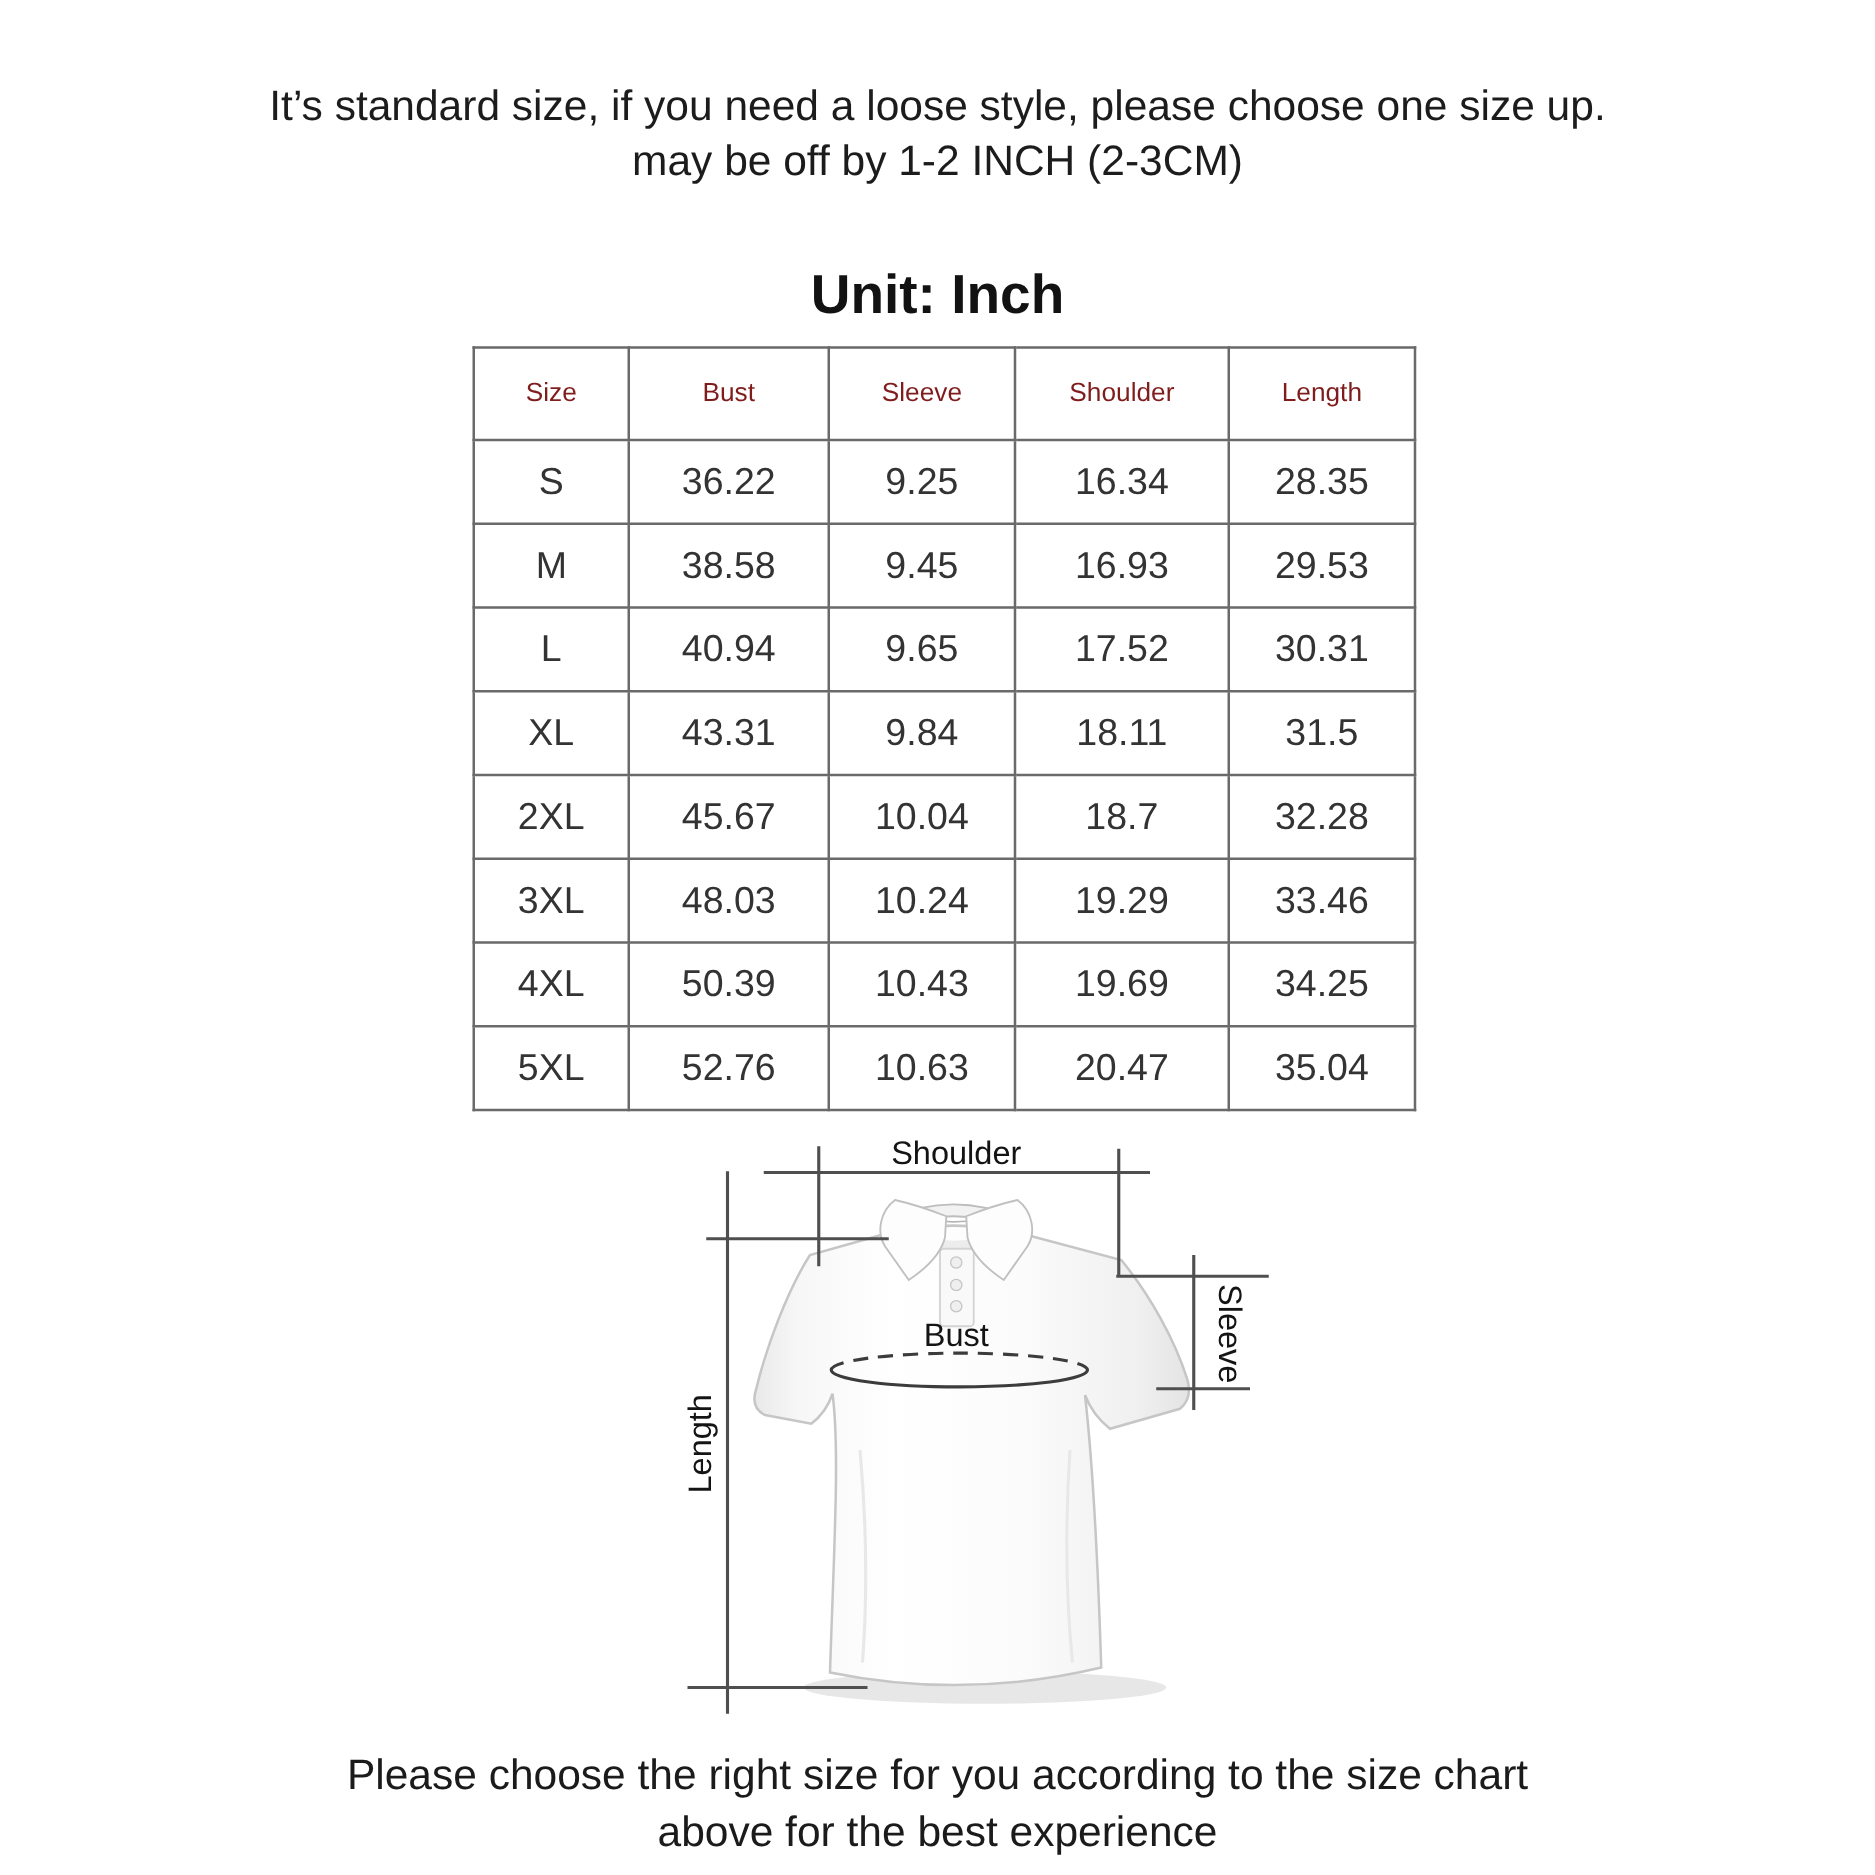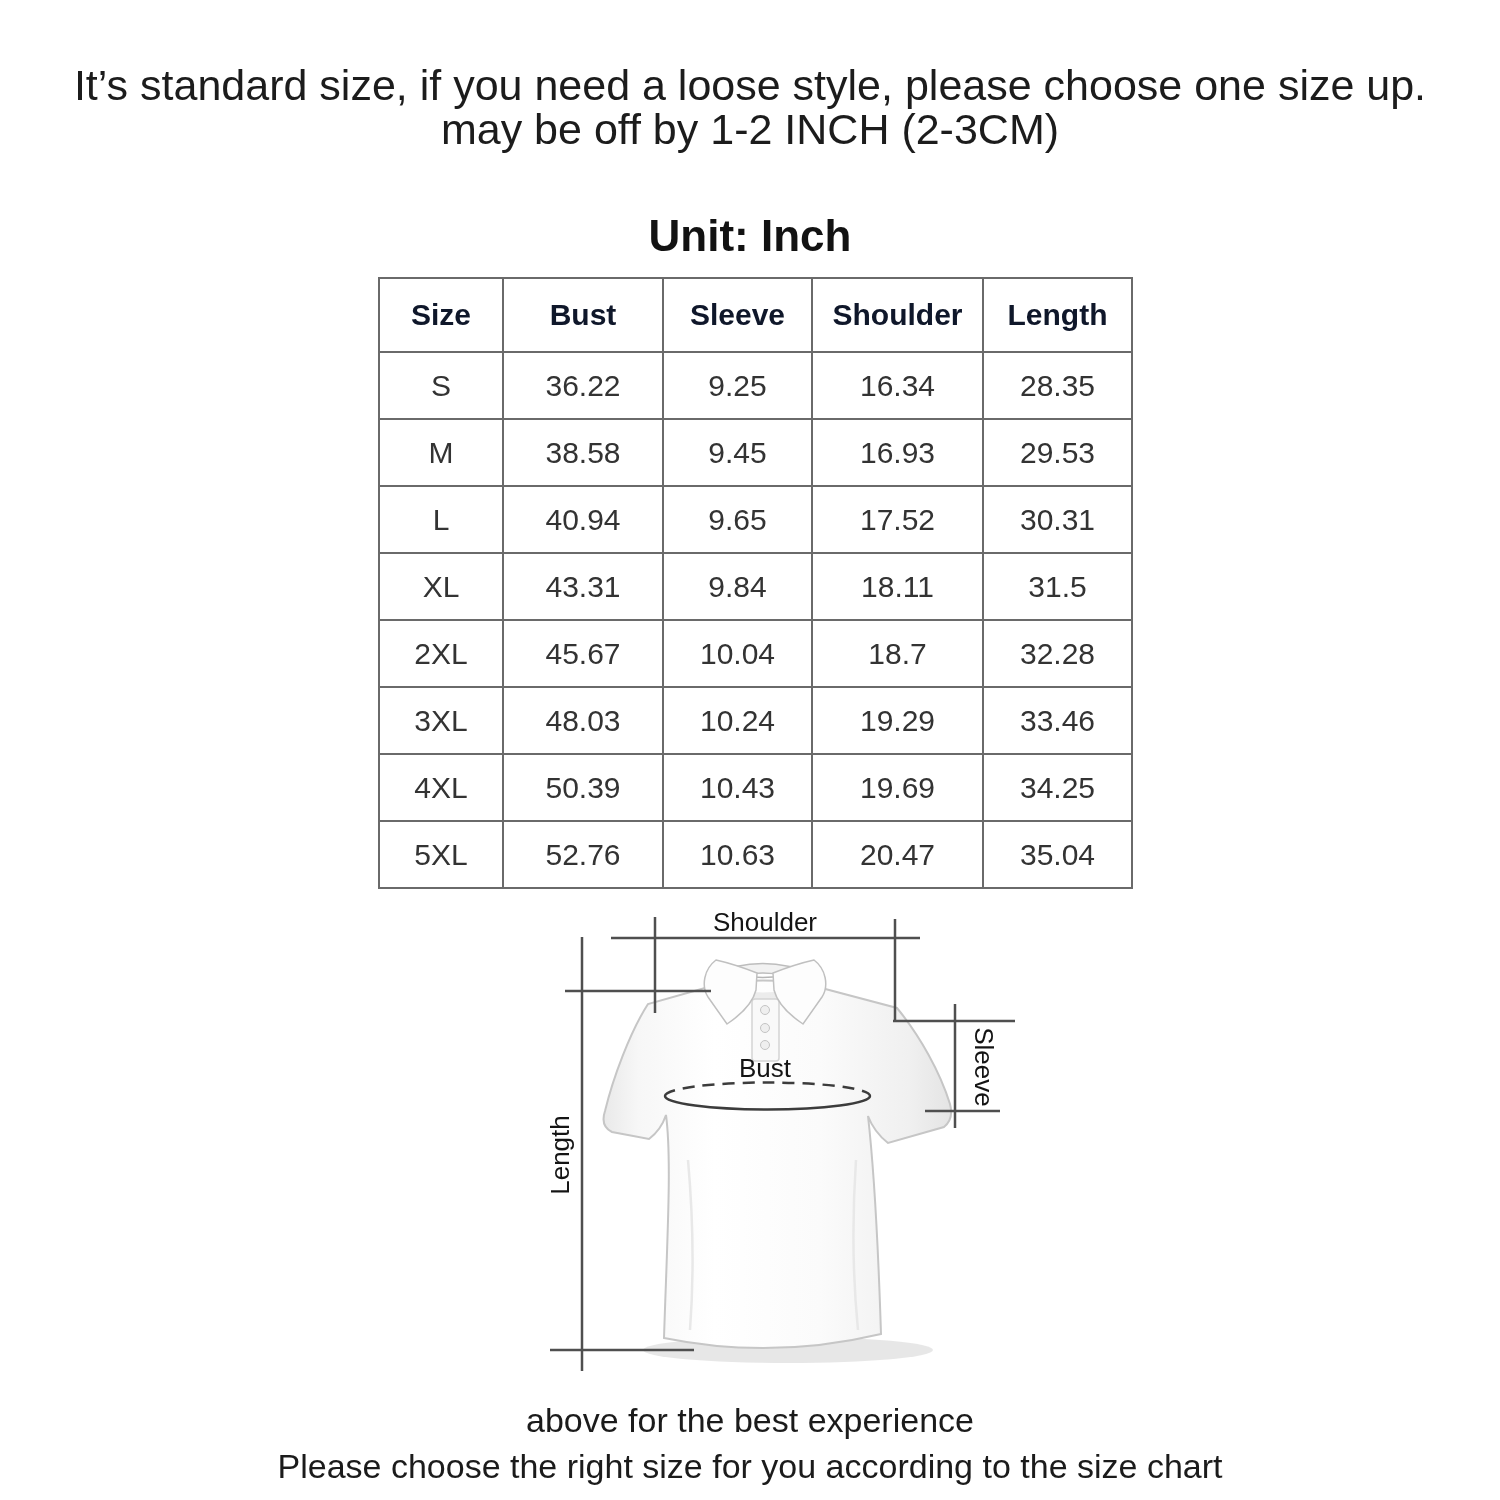--- a/index.html
+++ b/index.html
@@ -6,36 +6,36 @@
   body { font-family:"Liberation Sans", sans-serif; color:#161616; }
   .page { position:relative; width:1500px; height:1500px; background:#fff; overflow:hidden; }
 
   .title {
     position:absolute; top:6px; left:0; width:100%;
     text-align:center; font-size:41px; font-weight:700; letter-spacing:0;
     color:#121212;
   }
   .desc {
     position:absolute; top:63px; left:0; width:100%;
-    text-align:center; font-size:43px; line-height:44px; color:#1c1c1c;
+    text-align:center; font-size:34px; line-height:44px; color:#1c1c1c;
   }
   .unit {
     position:absolute; top:211px; left:0; width:100%;
     text-align:center; font-size:44px; font-weight:700; color:#121212;
   }
 
   table.size-table {
     position:absolute; top:277px; left:378px;
     border-collapse:collapse; table-layout:fixed;
   }
   .size-table th, .size-table td {
     border:2px solid #6a6a6a; text-align:center; vertical-align:middle;
     padding:0; white-space:nowrap;
   }
-  .size-table th { height:72px; font-size:30px; font-weight:700; color:#0f172a; }
+  .size-table th { height:72px; font-size:21px; font-weight:400; color:#7f1d1d; }
   .size-table td { height:65px; font-size:30px; font-weight:400; color:#333333; }
 
   svg.diagram { position:absolute; top:905px; left:0; }
   .measure-label { font-family:"Liberation Sans", sans-serif; font-size:26px; fill:#141414; }
 
   .footer {
     position:absolute; top:1397px; left:0; width:100%;
     text-align:center; font-size:34px; line-height:46px; color:#1b1b1b;
   }
 </style>
@@ -180,17 +180,17 @@
       <line x1="550" y1="1350" x2="694" y2="1350"></line>
     </g>
 
     <text class="measure-label" x="765" y="931" text-anchor="middle">Shoulder</text>
     <text class="measure-label" x="765" y="1077" text-anchor="middle" font-size="27">Bust</text>
     <text class="measure-label" x="984" y="1067" text-anchor="middle" dominant-baseline="central" transform="rotate(90 984 1067)">Sleeve</text>
     <text class="measure-label" x="560" y="1155" text-anchor="middle" dominant-baseline="central" transform="rotate(-90 560 1155)">Length</text>
   </svg>
 
   <div class="footer">
+    <div>Please choose the right size for you according to the size chart</div>
     <div>above for the best experience</div>
-    <div>Please choose the right size for you according to the size chart</div>
   </div>
 
 </div>
 
 </body></html>

